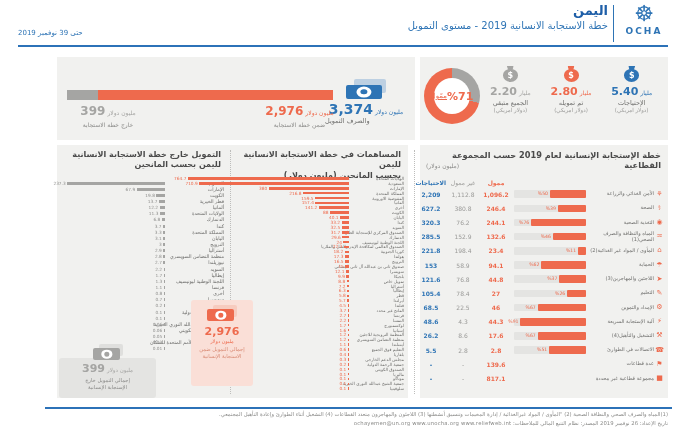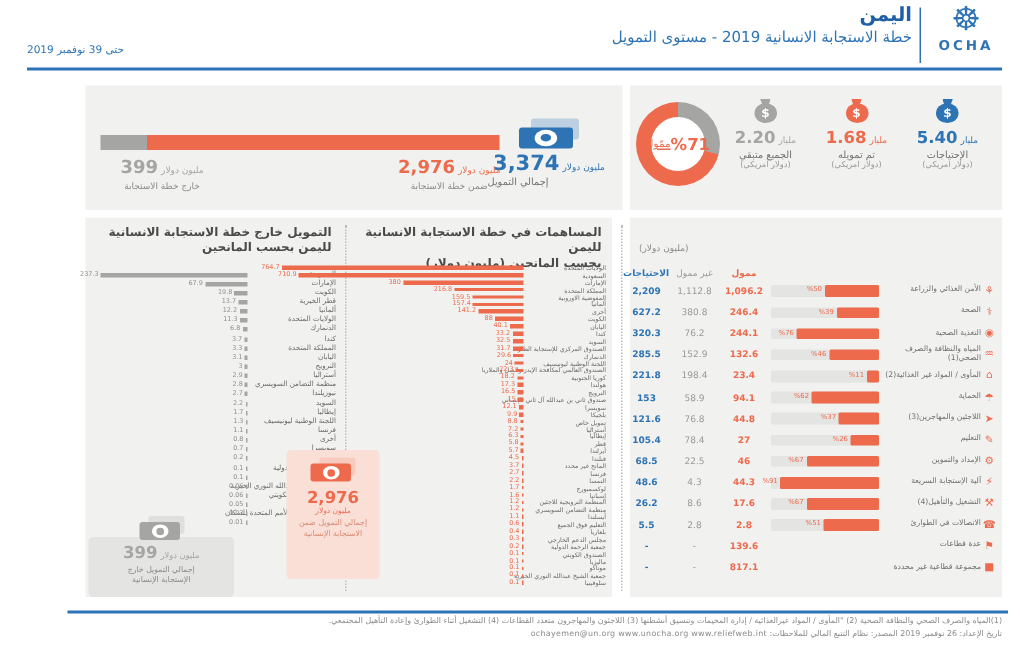--- a/index.html
+++ b/index.html
@@ -160,21 +160,21 @@
             <span class="u c-blue">مليار</span>
           </div>
         <div class="lbl">الإحتياجات</div>
         <div class="sub">(دولار امريكي)</div>
       </div>
       <div class="stat">
         <div class="bag bag-orange">
             <span>$</span>
           </div>
         <div class="vrow">
-            <span class="v c-orange">1.68</span>
+            <span class="v c-orange">2.80</span>
             <span class="u c-orange">مليار</span>
           </div>
         <div class="lbl">تم تمويله</div>
         <div class="sub">(دولار امريكي)</div>
       </div>
       <div class="stat">
         <div class="bag bag-gray">
             <span>$</span>
           </div>
         <div class="vrow">
@@ -198,21 +198,21 @@
   <div class="panel panel-total">
     <div class="tp-total">
       <div class="note">
         <span class="nb" style="background:#7fa8d2"></span>
           <span class="nf" style="background:#2e74b5"></span>
       </div>
       <div class="vrow">
           <span class="v">3,374</span>
           <span class="u">مليون دولار</span>
         </div>
-      <div class="lbl">إجمالي التمويل</div>
+      <div class="lbl">والصرف التمويل</div>
     </div>
     <div class="tp-bar">
       <span class="seg-out" id="tf-out" style="width: 11.8222%;"></span>
       <span class="seg-in" id="tf-in" style="width: 88.1778%;"></span>
     </div>
     <div class="tp-in">
       <div class="vrow">
           <span class="v">2,976</span>
           <span class="u">مليون دولار</span>
         </div>
@@ -225,20 +225,21 @@
         </div>
       <div class="tp-sub">خارج خطة الاستجابة</div>
     </div>
   </div>
 
   <div class="panel bg-bottom"></div>
   <div class="vdash" style="left:230px"></div>
   <div class="vdash" style="left:414px"></div>
 
   <div class="panel panel-sector">
+    <div class="sp-title">خطة الإستجابة الإنسانية لعام 2019 حسب المجموعة القطاعية</div>
     <div class="sp-sub">(مليون دولار)</div>
     <div class="srows" id="sector-rows">
       <div class="srow shead">
         <span class="sicon"></span>
           <span class="slabel"></span>
           <span class="sbarwrap"></span>
         <span class="snum sfunded hmon">ممول</span>
         <span class="snum sunf">غير ممول</span>
         <span class="snum sreq">الاحتياجات</span>
       </div>

